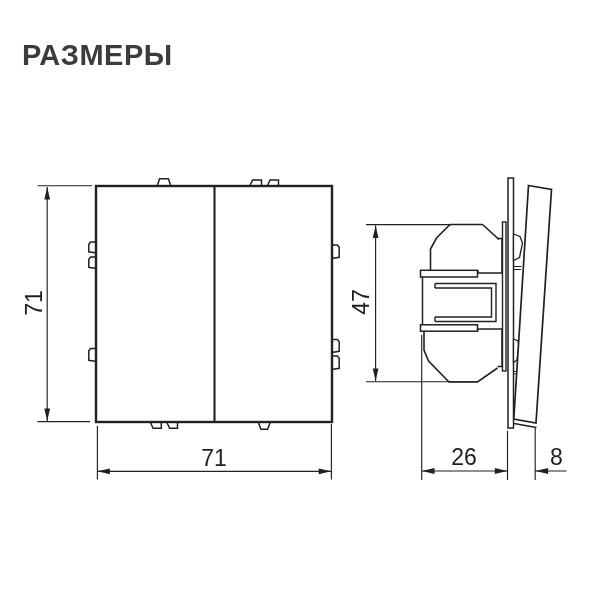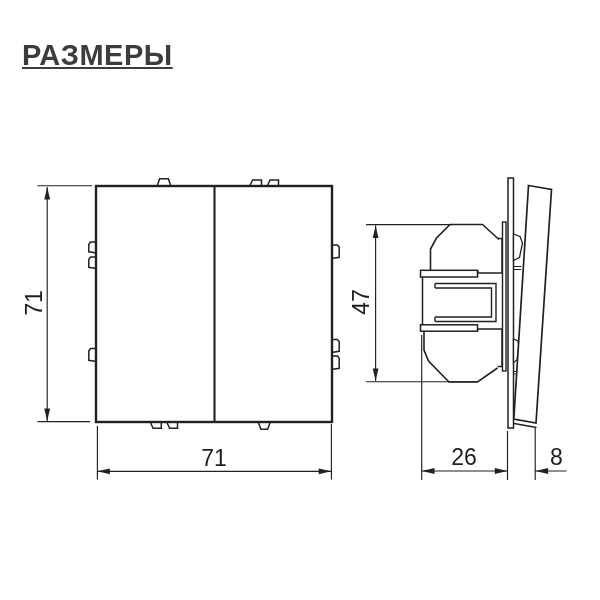--- a/index.html
+++ b/index.html
@@ -1,19 +1,19 @@
 <!DOCTYPE html>
 <html><head>
 <meta charset="utf-8">
 <style>
   html,body{margin:0;padding:0;background:#ffffff;}
   #stage{position:relative;width:600px;height:600px;background:#ffffff;overflow:hidden;
          font-family:"Liberation Sans",sans-serif;}
   #title{position:absolute;left:22px;top:41px;font-size:29px;font-weight:700;
-         letter-spacing:0.5px;color:#3c3c3c;line-height:1;text-decoration:underline;}
+         letter-spacing:0.5px;color:#3c3c3c;line-height:1;}
   svg{position:absolute;left:0;top:0;}
   .ln{stroke:#212121;fill:none;}
   .fw{fill:#ffffff;}
   .dim{stroke:#212121;stroke-width:1.15;fill:none;}
   .arr{fill:#212121;stroke:none;}
   .num{font-family:"Liberation Sans",sans-serif;font-size:23px;fill:#1e1e1e;}
 </style>
 </head>
 <body>
 

